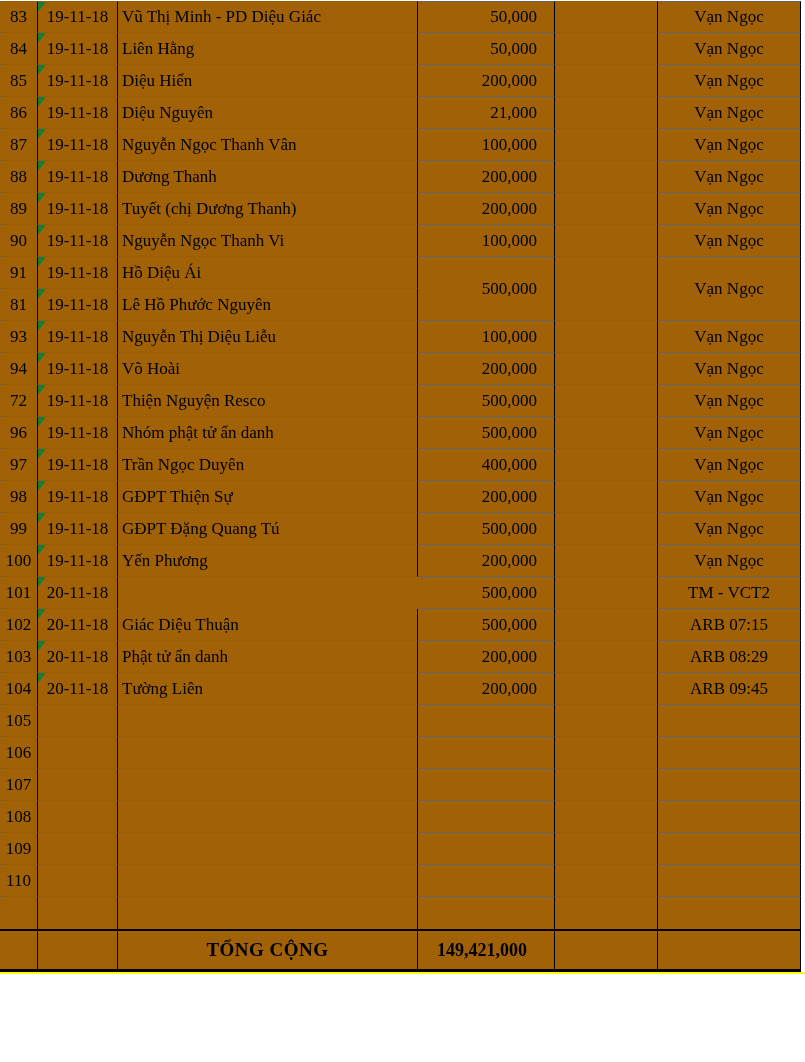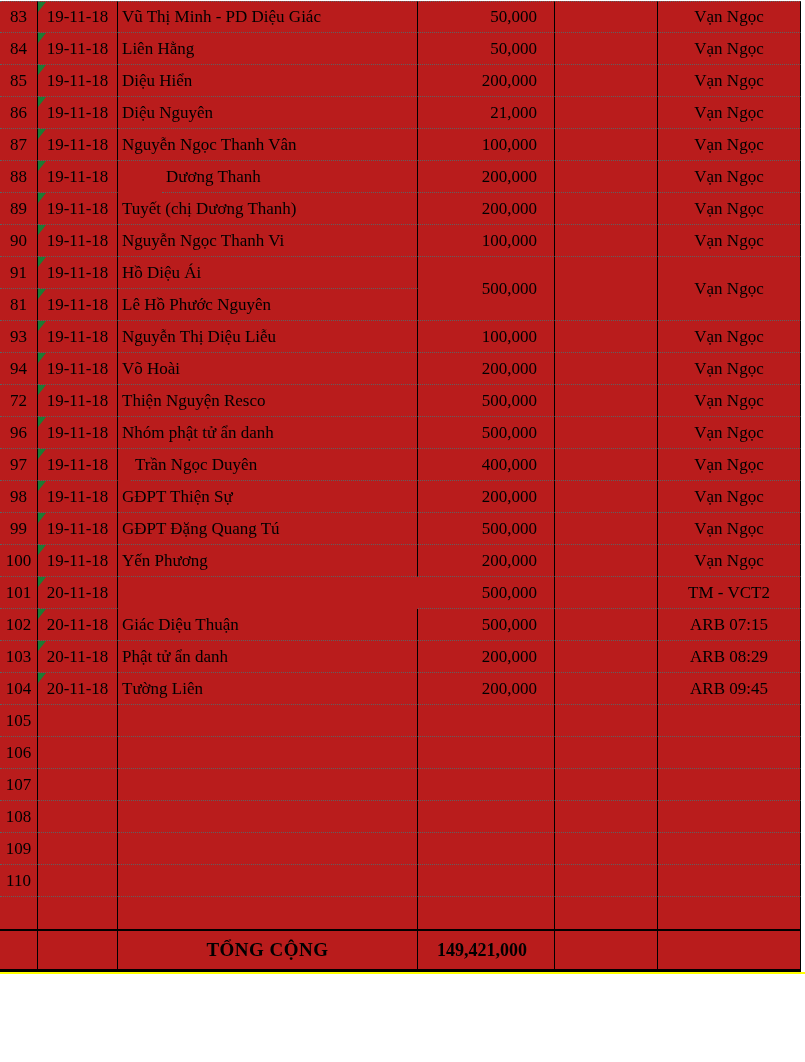--- a/index.html
+++ b/index.html
@@ -17,21 +17,21 @@
   }
   #sheet {
     position: relative;
     margin-top: 1px;
   }
   #grid {
     display: grid;
     grid-template-columns: 38px 80px 300px 137px 103px 143px;
     grid-template-rows: repeat(29, 32px) 43px;
     width: 801px;
-    background: #b91c1c;
+    background: #a16207;
   }
   .cell {
     box-sizing: border-box;
     display: flex;
     align-items: center;
     overflow: hidden;
     white-space: nowrap;
     border-right: 1px solid #000000;
     border-bottom: 1px dotted #606060;
   }
@@ -121,21 +121,21 @@
       </div>
       <div class="cell c-name" style="grid-area: 5 / 3;">Nguyễn Ngọc Thanh Vân</div>
       <div class="cell c-amt" style="grid-area: 5 / 4;">100,000</div>
       <div class="cell c-note" style="grid-area: 5 / 5;"></div>
       <div class="cell c-method" style="grid-area: 5 / 6;">Vạn Ngọc</div>
       <div class="cell c-no" style="grid-area: 6 / 1;">88</div>
       <div class="cell c-date" style="grid-area: 6 / 2;">
         <span class="tri"></span>
         <span>19-11-18</span>
       </div>
-      <div class="cell c-name" style="grid-area: 6 / 3; margin-left: 44px;">Dương Thanh</div>
+      <div class="cell c-name" style="grid-area: 6 / 3;">Dương Thanh</div>
       <div class="cell c-amt" style="grid-area: 6 / 4;">200,000</div>
       <div class="cell c-note" style="grid-area: 6 / 5;"></div>
       <div class="cell c-method" style="grid-area: 6 / 6;">Vạn Ngọc</div>
       <div class="cell c-no" style="grid-area: 7 / 1;">89</div>
       <div class="cell c-date" style="grid-area: 7 / 2;">
         <span class="tri"></span>
         <span>19-11-18</span>
       </div>
       <div class="cell c-name" style="grid-area: 7 / 3; text-align: center;">Tuyết (chị Dương Thanh)</div>
       <div class="cell c-amt" style="grid-area: 7 / 4;">200,000</div>
@@ -199,21 +199,21 @@
       </div>
       <div class="cell c-name" style="grid-area: 14 / 3;">Nhóm phật tử ẩn danh</div>
       <div class="cell c-amt" style="grid-area: 14 / 4;">500,000</div>
       <div class="cell c-note" style="grid-area: 14 / 5;"></div>
       <div class="cell c-method" style="grid-area: 14 / 6;">Vạn Ngọc</div>
       <div class="cell c-no" style="grid-area: 15 / 1;">97</div>
       <div class="cell c-date" style="grid-area: 15 / 2;">
         <span class="tri"></span>
         <span>19-11-18</span>
       </div>
-      <div class="cell c-name" style="grid-area: 15 / 3; margin-left: 13px;">Trần Ngọc Duyên</div>
+      <div class="cell c-name" style="grid-area: 15 / 3;">Trần Ngọc Duyên</div>
       <div class="cell c-amt" style="grid-area: 15 / 4;">400,000</div>
       <div class="cell c-note" style="grid-area: 15 / 5;"></div>
       <div class="cell c-method" style="grid-area: 15 / 6;">Vạn Ngọc</div>
       <div class="cell c-no" style="grid-area: 16 / 1;">98</div>
       <div class="cell c-date" style="grid-area: 16 / 2;">
         <span class="tri"></span>
         <span>19-11-18</span>
       </div>
       <div class="cell c-name" style="grid-area: 16 / 3;">GĐPT Thiện Sự</div>
       <div class="cell c-amt" style="grid-area: 16 / 4;">200,000</div>

